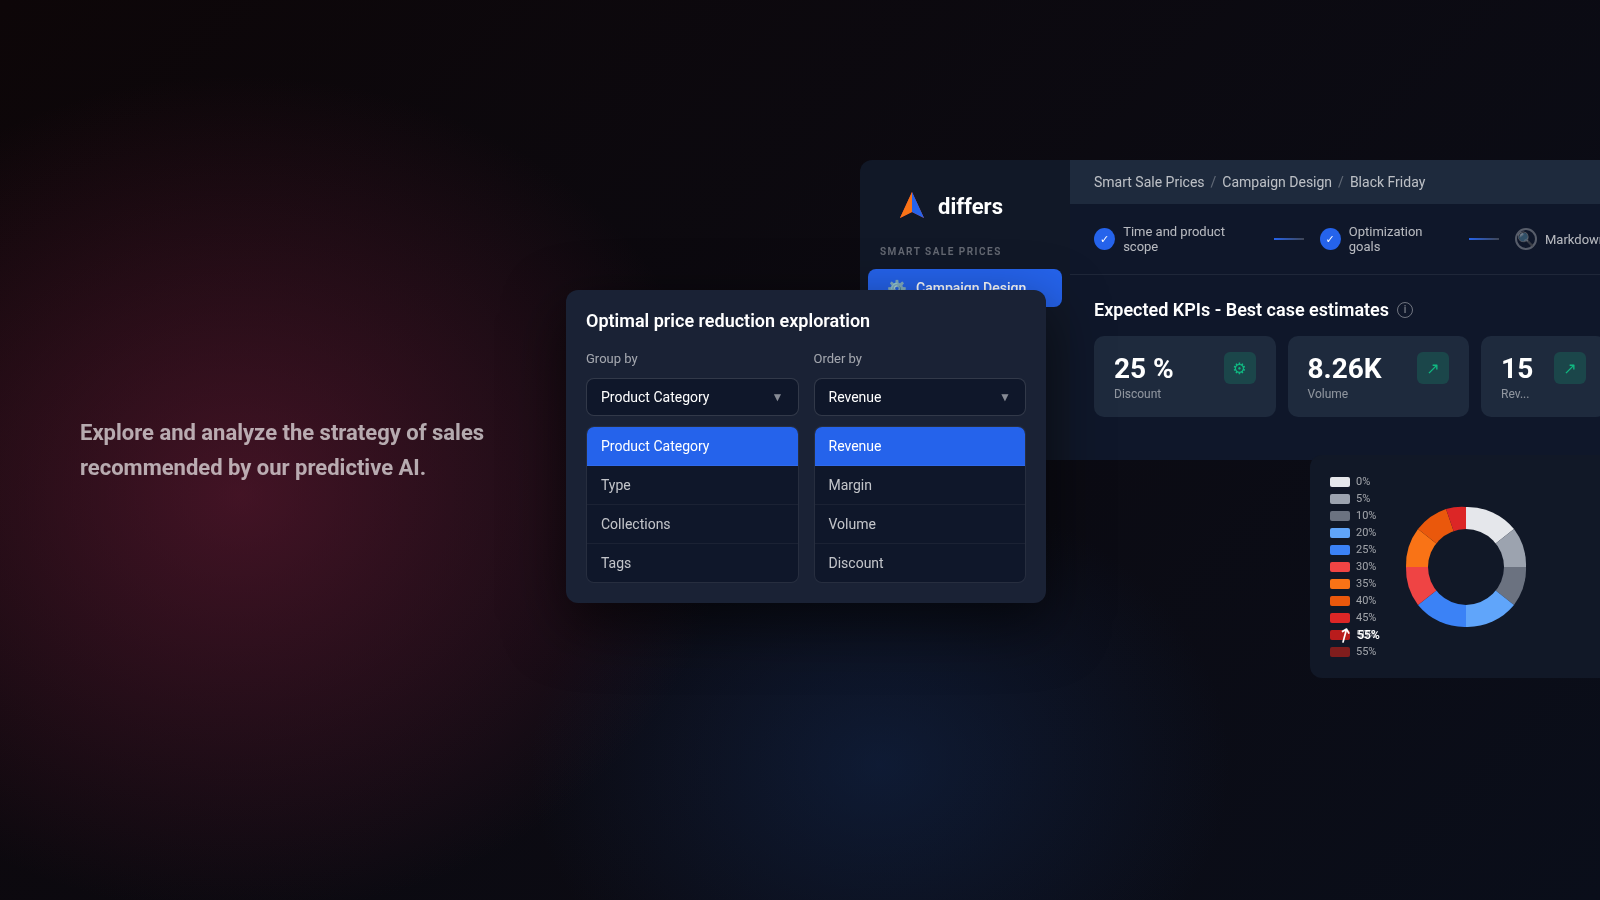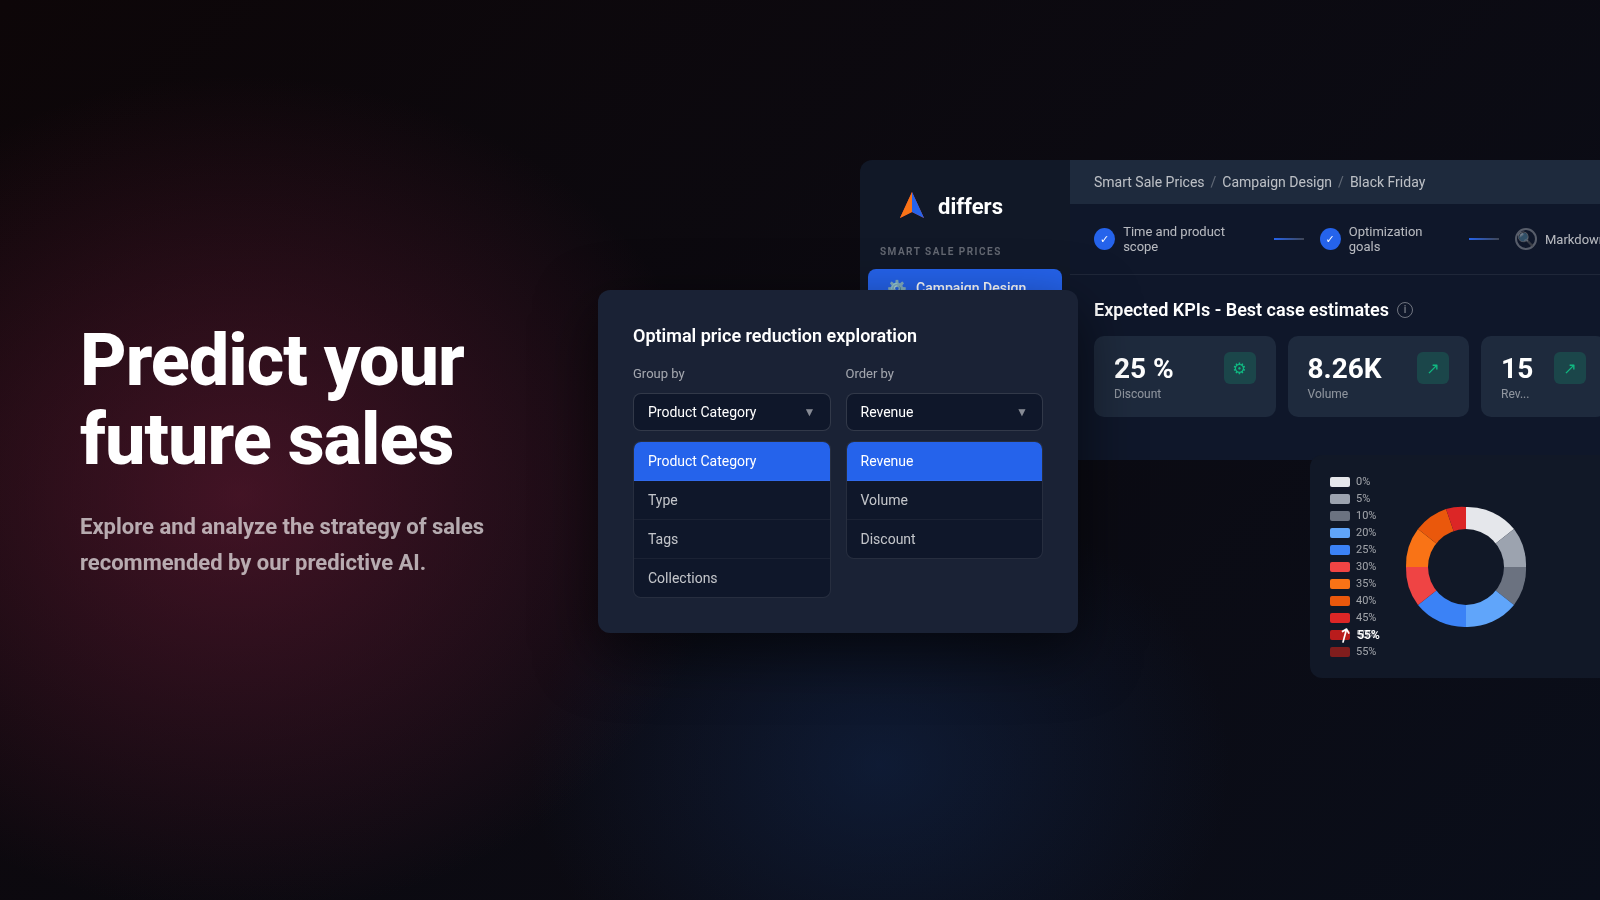--- a/index.html
+++ b/index.html
@@ -281,26 +281,26 @@
       flex: 0.6;
       display: flex;
       flex-direction: column;
       gap: 4px;
       overflow: hidden;
     }
 
     
     .dropdown-panel {
       position: absolute;
-      left: 598px;
+      left: 566px;
       top: 290px;
       width: 480px;
       background: #1a2235;
       border-radius: 12px;
-      padding: 35px;
+      padding: 20px;
       z-index: 30;
       box-shadow: 0 20px 60px rgba(0,0,0,0.6);
     }
 
     .dropdown-panel-title {
       font-size: 18px;
       font-weight: 600;
       color: #ffffff;
       margin-bottom: 20px;
     }
@@ -408,21 +408,20 @@
       flex-shrink: 0;
     }
   </style>
 </head>
 <body>
 
 <div class="bg"></div>
 <div class="bg-overlay"></div>
 
 <div class="hero">
-  <h1 class="hero-title">Predict your future sales</h1>
   <p class="hero-subtitle">Explore and analyze the strategy of sales recommended by our predictive AI.</p>
 </div>
 
 <div class="app-container">
 
   <div class="sidebar">
     <div class="sidebar-logo">
 
       <svg class="logo-icon" viewBox="0 0 32 32" fill="none">
         <polygon points="16,2 28,28 16,22 4,28" fill="#e53e3e"></polygon>
@@ -513,33 +512,34 @@
 
     <div class="dropdown-col">
       <div class="dropdown-label">Group by</div>
       <div class="dropdown-select">
         <span>Product Category</span>
         <span class="dropdown-chevron">▼</span>
       </div>
       <div class="dropdown-list">
         <div class="dropdown-option selected">Product Category</div>
         <div class="dropdown-option">Type</div>
+        <div class="dropdown-option">Collections</div>
         <div class="dropdown-option">Tags</div>
-        <div class="dropdown-option">Collections</div>
       </div>
     </div>
 
     <div class="dropdown-col">
       <div class="dropdown-label">Order by</div>
       <div class="dropdown-select">
         <span>Revenue</span>
         <span class="dropdown-chevron">▼</span>
       </div>
       <div class="dropdown-list">
         <div class="dropdown-option selected">Revenue</div>
+        <div class="dropdown-option">Margin</div>
         <div class="dropdown-option">Volume</div>
         <div class="dropdown-option">Discount</div>
       </div>
     </div>
   </div>
 </div>
 
 <div class="chart-panel">
   <div class="chart-legend">
     <div class="legend-item">

